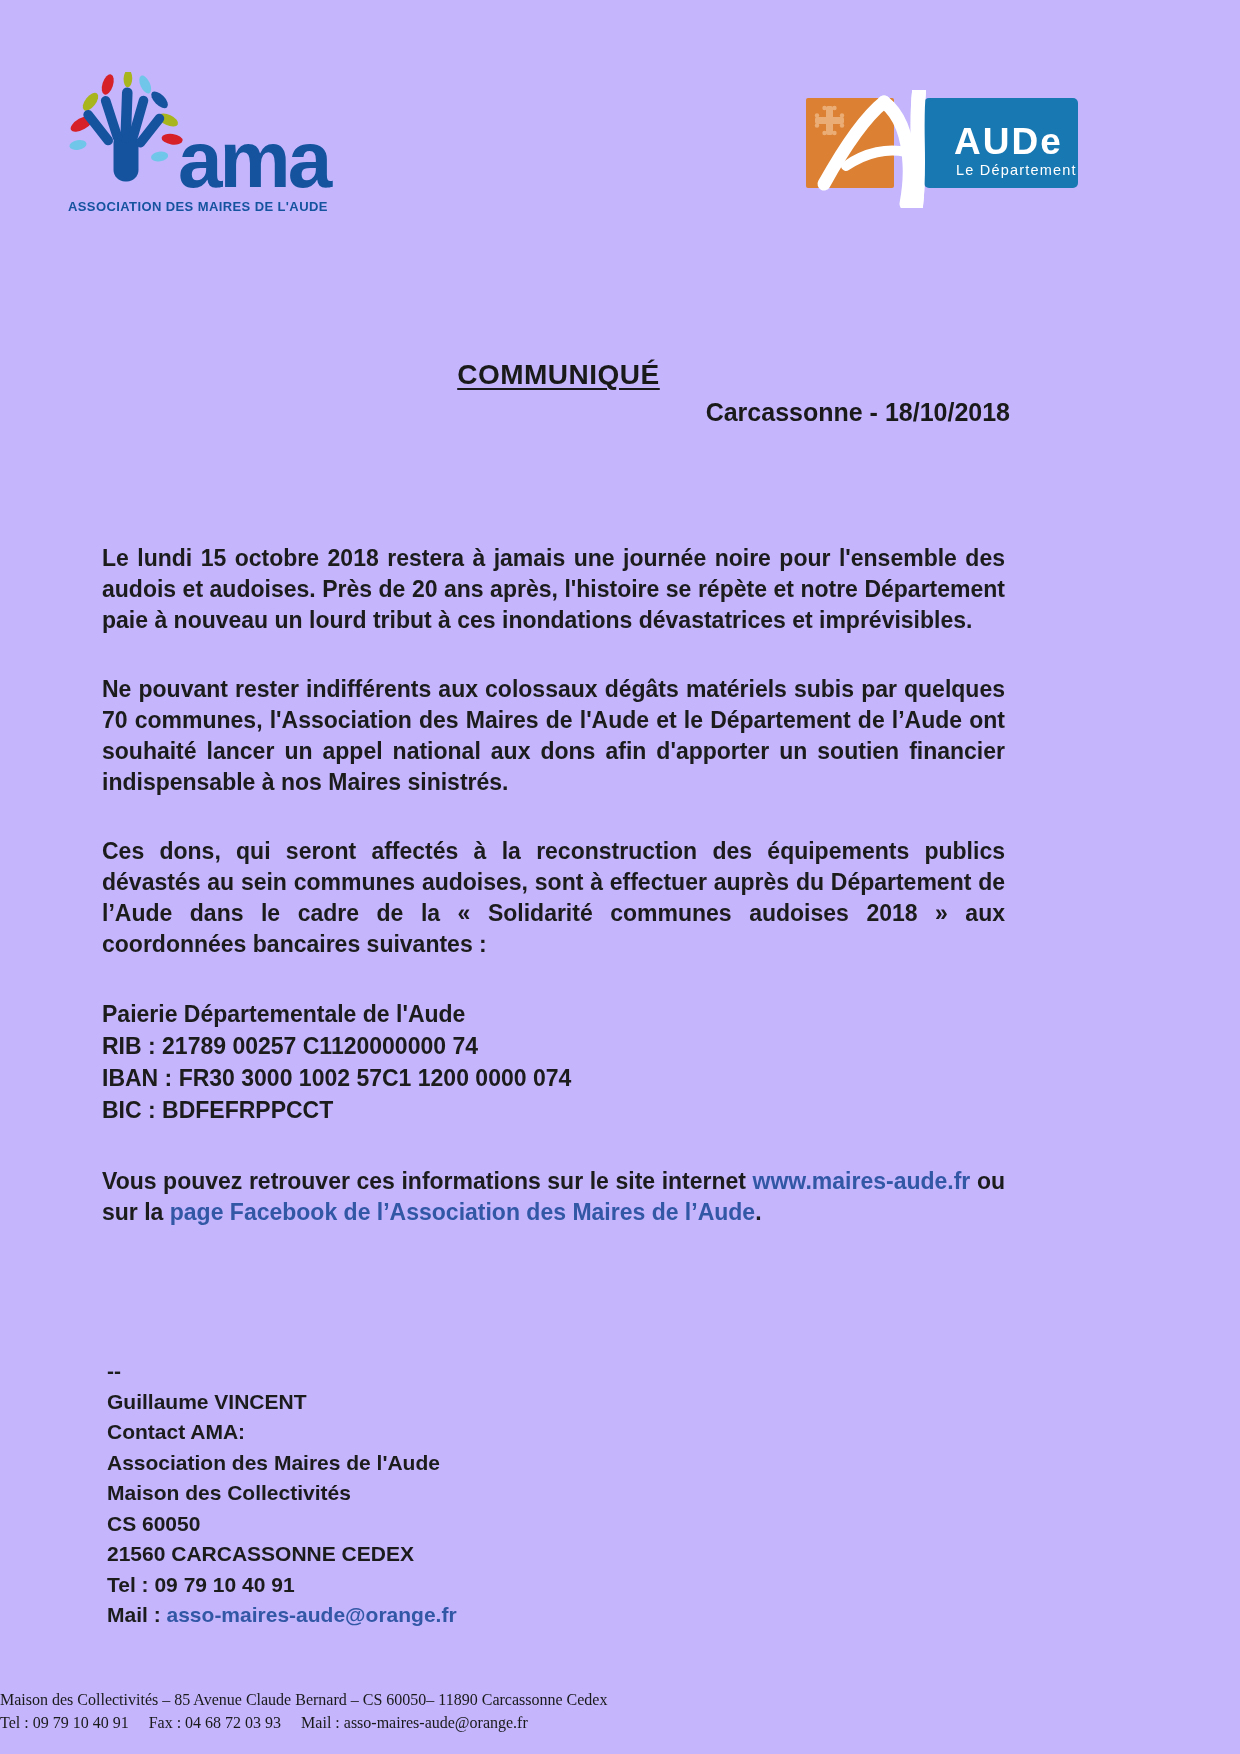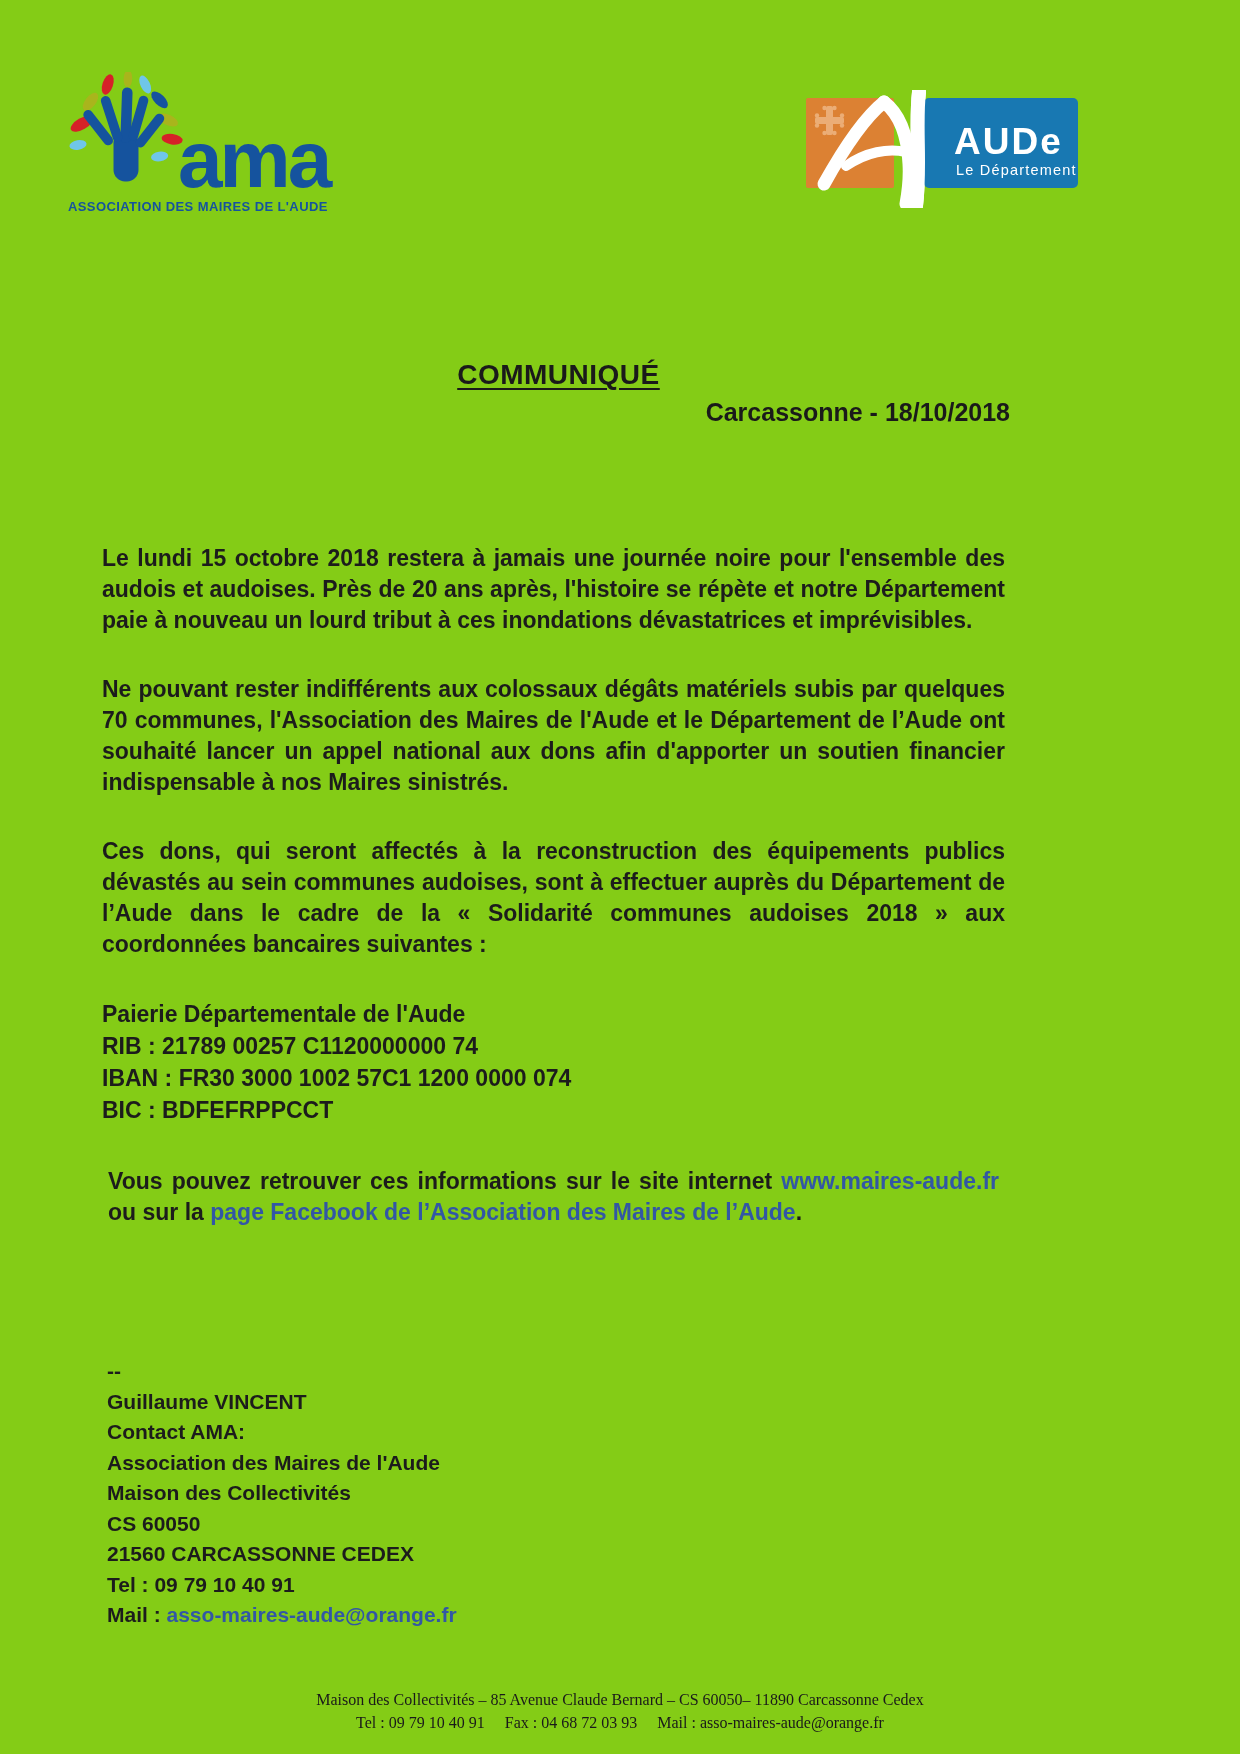--- a/index.html
+++ b/index.html
@@ -1,17 +1,17 @@
 <!DOCTYPE html>
 <html><head>
 <meta charset="utf-8">
 <style>
   html,body{margin:0;padding:0;background:#ffffff;}
   .page{
-    position:relative;width:1240px;height:1754px;background:#84cc16;
+    position:relative;width:1240px;height:1754px;background:#c4b5fd;
     font-family:"Liberation Sans",sans-serif;color:#1b1b1b;overflow:hidden;
   }
   
   .ama{position:absolute;left:68px;top:72px;}
   .ama-row{display:flex;align-items:flex-end;}
   .ama-word{
     font-size:80px;font-weight:bold;color:#15539E;line-height:.80;
     letter-spacing:-3px;margin-left:-6px;
   }
   .ama-caption{
@@ -23,30 +23,30 @@
   .title-block{position:absolute;left:107px;top:348px;width:903px;text-align:center;color:#1a1a1a;margin-top:11px;}
   .title-main{font-size:28px;font-weight:bold;text-decoration:underline;text-underline-offset:4px;letter-spacing:.5px;margin:0;}
   .title-sub{font-size:25px;font-weight:bold;margin:7px 0 0;text-align:right;}
   
   .body-block{
     position:absolute;left:102px;top:543px;width:903px;
     font-size:23px;font-weight:bold;line-height:31px;text-align:justify;color:#1c1c1c;
   }
   .para{margin:0 0 38px;}
   .bank{line-height:32px;margin:0 0 40px;text-align:left;}
-  .linkpara{margin:6px;}
+  .linkpara{margin:0;}
   .doclink{color:#3257A5;text-decoration:none;font-weight:bold;cursor:pointer;}
   
   .contact{
     position:absolute;left:107px;top:1356px;
     font-size:21px;font-weight:bold;line-height:30.5px;color:#1c1c1c;
   }
   
   .page-footer{
-    position:absolute;left:0;right:0;top:1688px;text-align:center;
+    position:absolute;left:0;right:0;top:1688px;
     font-family:"Liberation Serif",serif;font-size:16px;line-height:23px;color:#1a1a1a;
   }
   .page-footer .gap{display:inline-block;width:20px;}
 </style>
 </head>
 <body>
 
 <div class="page">
 
   <div class="ama">

